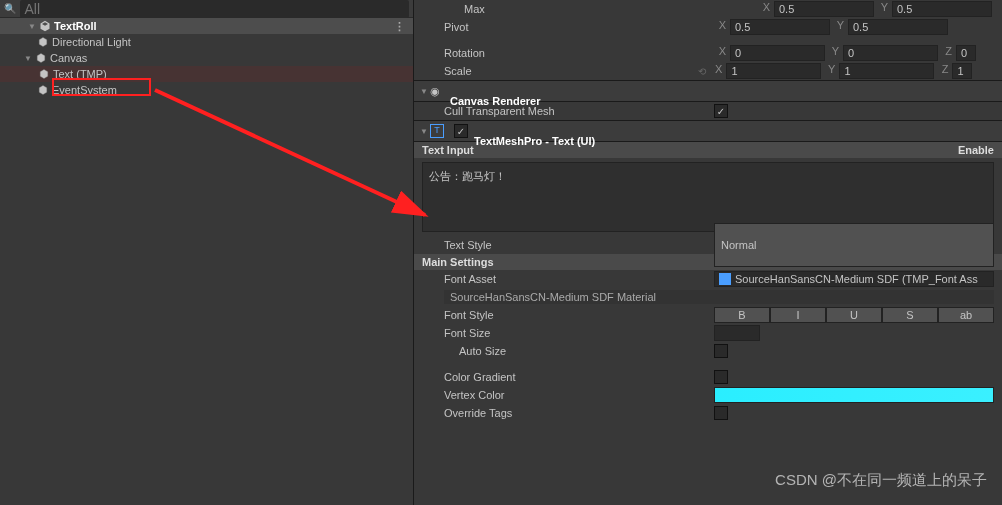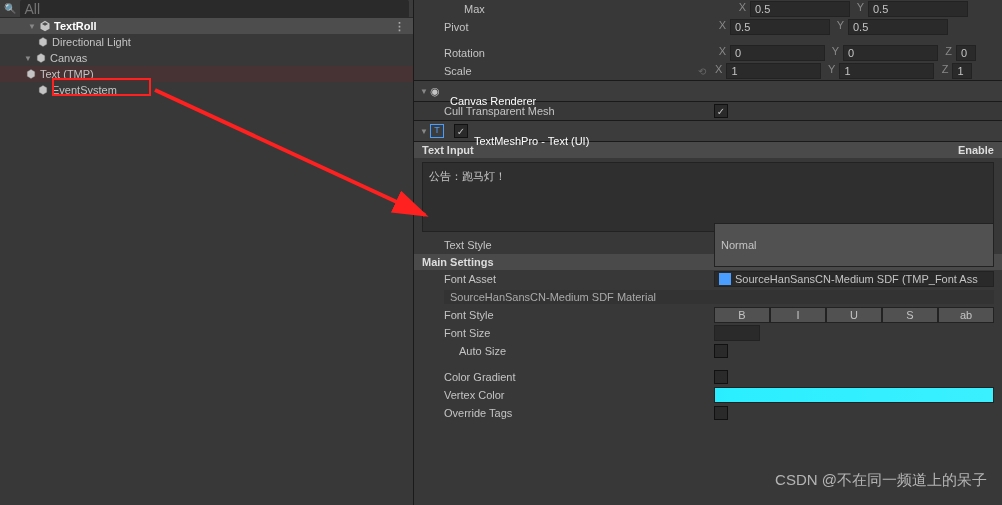--- a/index.html
+++ b/index.html
@@ -9,37 +9,37 @@
     .search-bar { height: 18px; background: #3c3c3c; display: flex; align-items: center; padding: 0 4px; border-bottom: 1px solid #2a2a2a; }
     .search-icon { color: #888; font-size: 10px; margin-right: 4px; }
     .search-input { background: #2a2a2a; border: none; color: #888; font-size: 14px; padding: 1px 4px; border-radius: 2px; flex: 1; }
     .hierarchy-item { display: flex; align-items: center; height: 16px; padding-left: 4px; cursor: pointer; }
     .hierarchy-header { background: #4d4d4d; font-weight: bold; color: #fff; }
     .hierarchy-header .dots { margin-left: auto; margin-right: 8px; color: #aaa; }
     .arrow { width: 10px; color: #888; font-size: 8px; }
     .cube-icon { width: 14px; height: 14px; margin-right: 2px; display: inline-flex; align-items: center; justify-content: center; }
     .cube-icon svg { width: 12px; height: 12px; }
     .indent-2 { padding-left: 36px; }
-    .indent-3 { padding-left: 24px; }
+    .indent-3 { padding-left: 37px; }
     .highlighted { background: rgba(255,0,0,0.08); }
     .red-box { position: absolute; border: 2px solid #ff2020; pointer-events: none; }
     .red-arrow { position: absolute; pointer-events: none; }
     
     .inspector { flex: 1; background: #383838; overflow: hidden; }
     .prop-row { display: flex; align-items: center; height: 18px; padding: 0 8px 0 30px; }
     .prop-label { width: 270px; color: #c4c4c4; }
     .prop-fields { display: flex; flex: 1; gap: 2px; }
     .axis-label { color: #888; width: 12px; text-align: right; margin-right: 2px; }
     .num-input { background: #2a2a2a; border: 1px solid #222; color: #c4c4c4; font-size: 11px; padding: 1px 4px; width: 100px; }
     .lock-icon { color: #666; margin-right: 4px; font-size: 10px; }
     
     .component-header { background: #3c3c3c; display: flex; align-items: center; height: 22px; padding: 0 6px; border-top: 1px solid #1a1a1a; border-bottom: 1px solid #1a1a1a; }
     .component-header .arrow { width: 10px; }
     .component-header .comp-icon { width: 16px; margin-right: 4px; }
-    .component-header .comp-name { font-weight: normal; color: #fff; margin-top: 20px; }
+    .component-header .comp-name { font-weight: bold; color: #fff; margin-top: 20px; }
     .checkbox { width: 14px; height: 14px; background: #2a2a2a; border: 1px solid #111; display: inline-flex; align-items: center; justify-content: center; cursor: pointer; }
     .checkbox.checked::after { content: '✓'; color: #c4c4c4; font-size: 10px; }
     
     .section-header { background: #4a4a4a; padding: 2px 8px; font-weight: bold; color: #ddd; display: flex; }
     .section-header .right { margin-left: auto; }
     .text-area { background: #2f2f2f; border: 1px solid #222; margin: 4px 8px; height: 70px; padding: 6px; color: #c4c4c4; }
     
     .dropdown { background: #515151; border: 1px solid #222; color: #c4c4c4; padding: 15px 6px; flex: 1; display: flex; }
     .obj-field { background: #2a2a2a; border: 1px solid #222; color: #c4c4c4; padding: 1px 4px; flex: 1; display: flex; align-items: center; }
     .obj-icon { width: 12px; height: 12px; background: #4a9eff; margin-right: 4px; display: inline-block; }
@@ -99,21 +99,21 @@
       <span class="cube-icon">
           <svg viewBox="0 0 16 16">
             <path fill="#c4c4c4" d="M8 2l5 3v6l-5 3-5-3V5z" stroke="#888" stroke-width="0.5"></path>
           </svg>
         </span>
       <span>EventSystem</span>
     </div>
   </div>
 
   <div class="inspector">
-    <div class="prop-row" style="padding-left:50px;">
+    <div class="prop-row" style="padding-left:50px;gap:24px;">
       <span class="prop-label">Max</span>
       <div class="prop-fields">
         <span class="axis-label">X</span>
           <input class="num-input" value="0.5" style="">
         <span class="axis-label">Y</span>
           <input class="num-input" value="0.5" style="">
       </div>
     </div>
     <div class="prop-row">
       <span class="prop-label">Pivot</span>

